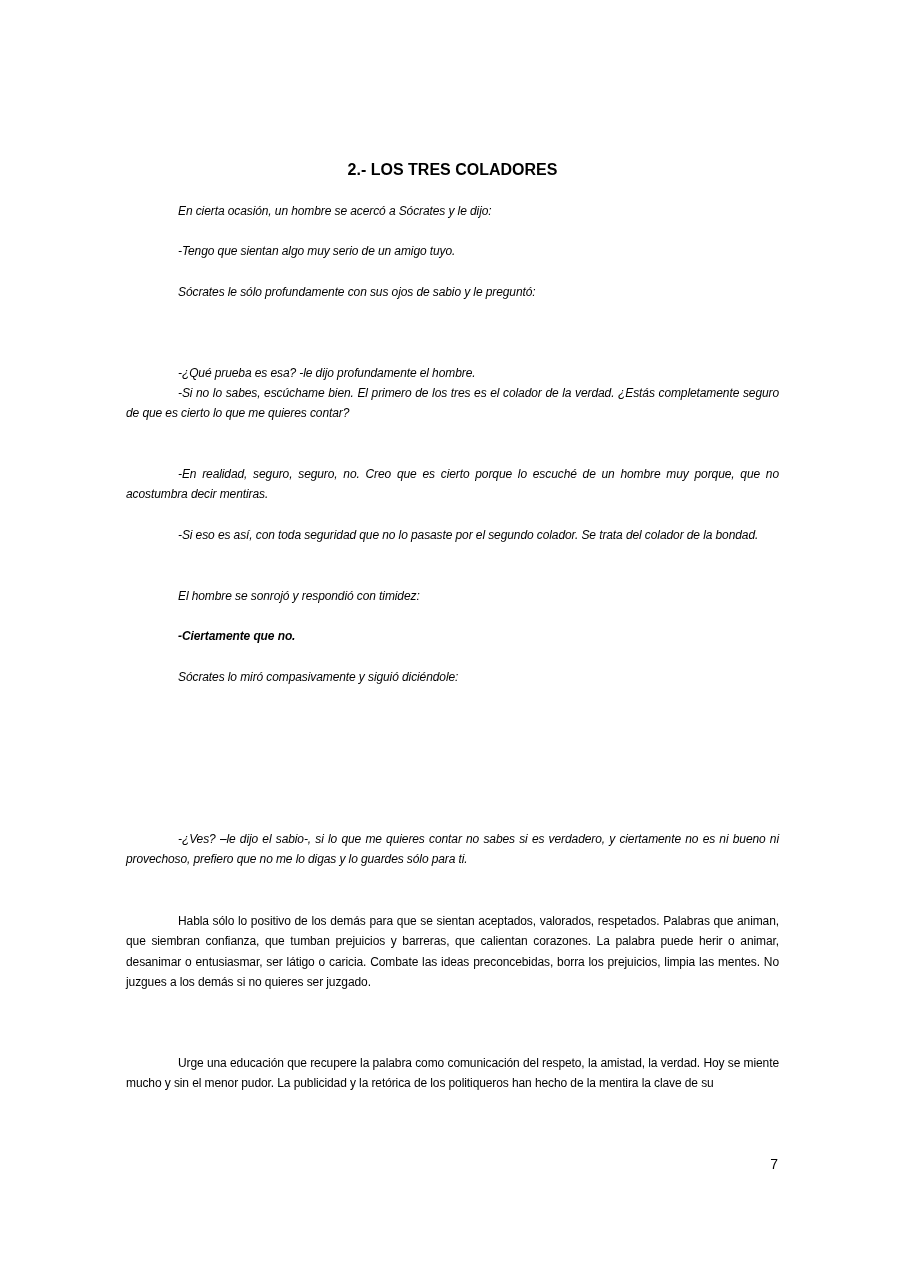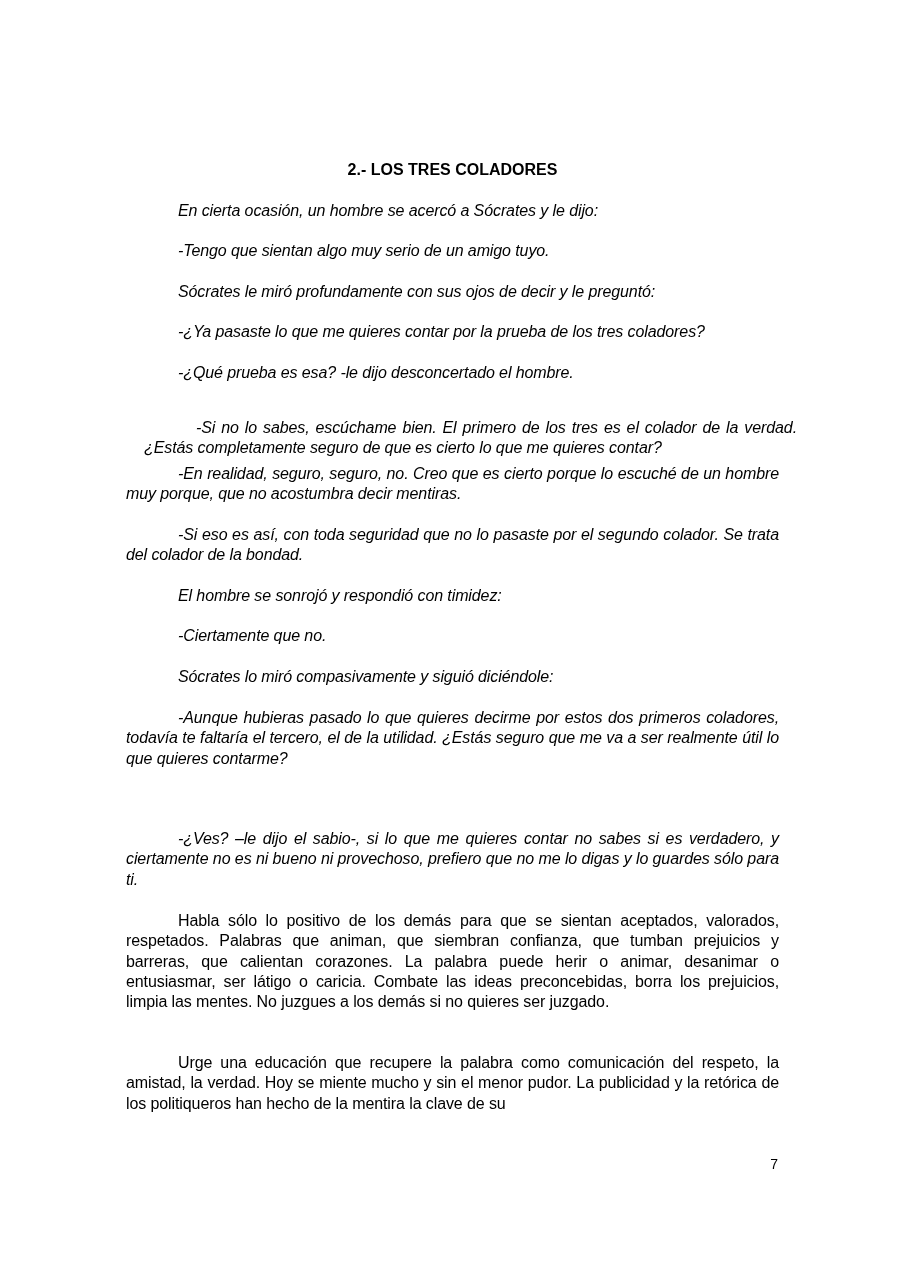--- a/index.html
+++ b/index.html
@@ -30,21 +30,21 @@
       text-align: center;
       font-weight: bold;
       font-size: 16px;
       line-height: 20px;
       margin: 0;
     }
     .para {
       position: absolute;
       left: 126px;
       width: 653px;
-      font-size: 16px;
+      font-size: 12px;
       line-height: 20.3px;
       margin: 0;
       text-align: justify;
       text-indent: 52px;
       letter-spacing: -0.1px;
     }
     .para.italic { font-style: italic; }
     .para.single { text-align: left; white-space: nowrap; }
     .page-number {
       position: absolute;
@@ -59,33 +59,31 @@
   </style>
 </head>
 <body>
 
 <div class="page">
 
   <h2 class="title">2.- LOS TRES COLADORES</h2>
 
   <p class="para italic single" style="top:201px;">En cierta ocasión, un hombre se acercó a Sócrates y le dijo:</p>
   <p class="para italic single" style="top:241px;">-Tengo que sientan algo muy serio de un amigo tuyo.</p>
-  <p class="para italic single" style="top:282px;">Sócrates le miró profundamente con sus ojos de decir y le preguntó:</p>
-  <p class="para italic single" style="top:322px;">-¿Ya pasaste lo que me quieres contar por la prueba de los tres coladores?</p>
-  <p class="para italic single" style="top:363px;">-¿Qué prueba es esa?  -le dijo desconcertado el hombre.</p>
+  <p class="para italic single" style="top:282px;">Sócrates le sólo profundamente con sus ojos de sabio y le preguntó:</p>
+  <p class="para italic single" style="top:363px;">-¿Qué prueba es esa?  -le dijo profundamente el hombre.</p>
 
-  <p class="para italic" style="top:418px;margin-left:18px;">-Si no lo sabes,   escúchame  bien. El primero de los tres es el colador de la verdad. ¿Estás completamente seguro de que es cierto lo que me quieres contar?</p>
+  <p class="para italic" style="top:383px;">-Si no lo sabes,   escúchame  bien. El primero de los tres es el colador de la verdad. ¿Estás completamente seguro de que es cierto lo que me quieres contar?</p>
   <p class="para italic" style="top:464px;">-En realidad, seguro, seguro, no. Creo que es cierto porque  lo escuché de un hombre muy porque, que no acostumbra decir mentiras.</p>
   <p class="para italic" style="top:525px;">-Si eso es así, con toda seguridad que no lo pasaste por el segundo colador. Se trata del colador de la bondad.</p>
 
   <p class="para italic single" style="top:586px;">El hombre se sonrojó y respondió con timidez:</p>
-  <p class="para italic single" style="top:626px;">-Ciertamente que no.</p>
+  <p class="para italic single" style="top:626px;font-weight:bold;">-Ciertamente que no.</p>
   <p class="para italic single" style="top:667px;">Sócrates lo miró compasivamente y siguió diciéndole:</p>
 
-  <p class="para italic" style="top:708px;">-Aunque hubieras pasado lo que quieres decirme por estos dos primeros coladores, todavía te faltaría el tercero, el de la utilidad. ¿Estás seguro que me va a ser  realmente útil  lo que  quieres contarme?</p>
 
 
   <p class="para italic" style="top:829px;">-¿Ves? –le dijo el sabio-, si lo que me quieres contar no sabes si es verdadero,  y ciertamente  no es ni bueno ni provechoso, prefiero que no me lo digas y lo guardes sólo para ti.</p>
 
   <p class="para" style="top:911px;">Habla sólo lo positivo de los demás para que se sientan aceptados, valorados, respetados. Palabras que animan, que siembran confianza, que tumban prejuicios y barreras, que calientan corazones. La palabra puede herir o animar, desanimar o entusiasmar, ser látigo o caricia. Combate las ideas preconcebidas, borra los prejuicios, limpia las mentes. No juzgues a los demás si no quieres ser juzgado.</p>
   <p class="para" style="top:1053px;">Urge una educación que recupere la palabra como comunicación del respeto, la amistad, la verdad. Hoy se miente mucho y sin el menor pudor. La publicidad y la retórica de los politiqueros han hecho de la mentira la clave de su</p>
 
   <div class="page-number">7</div>
 </div>
 

